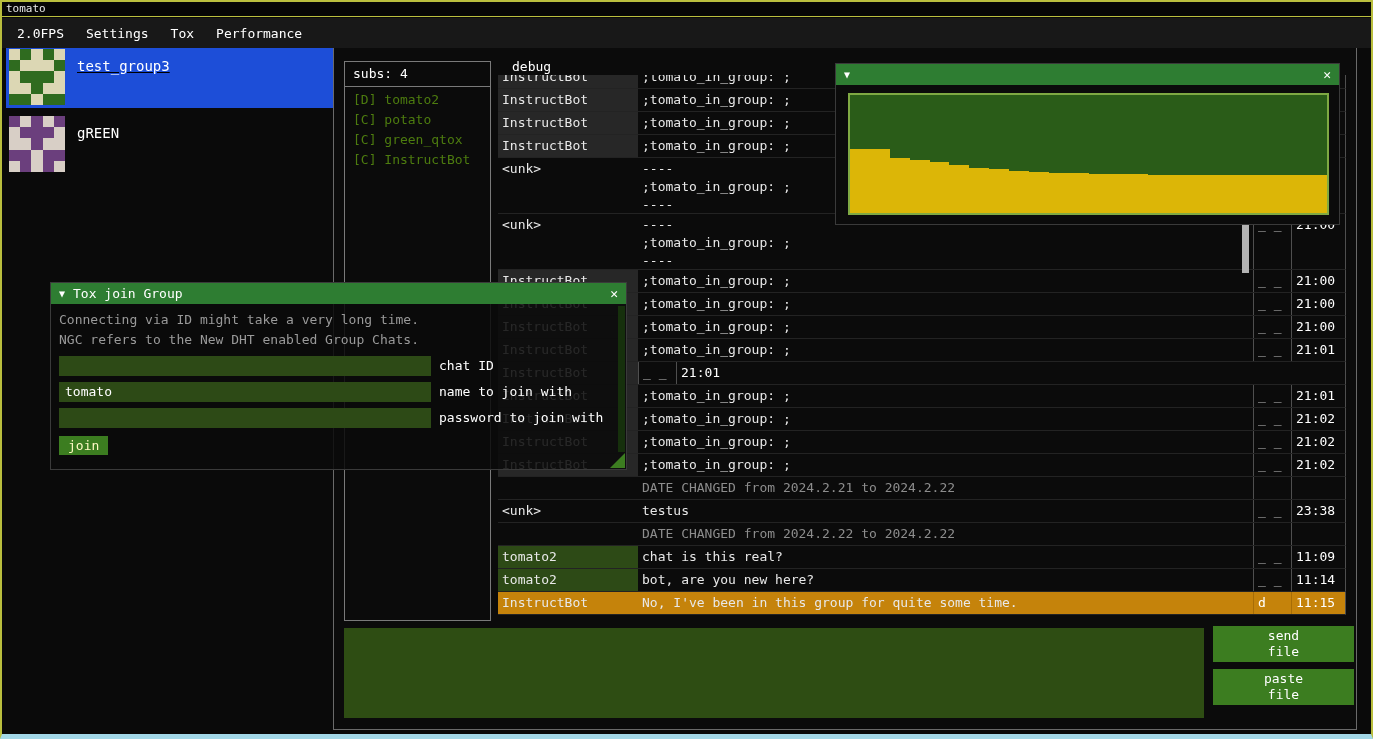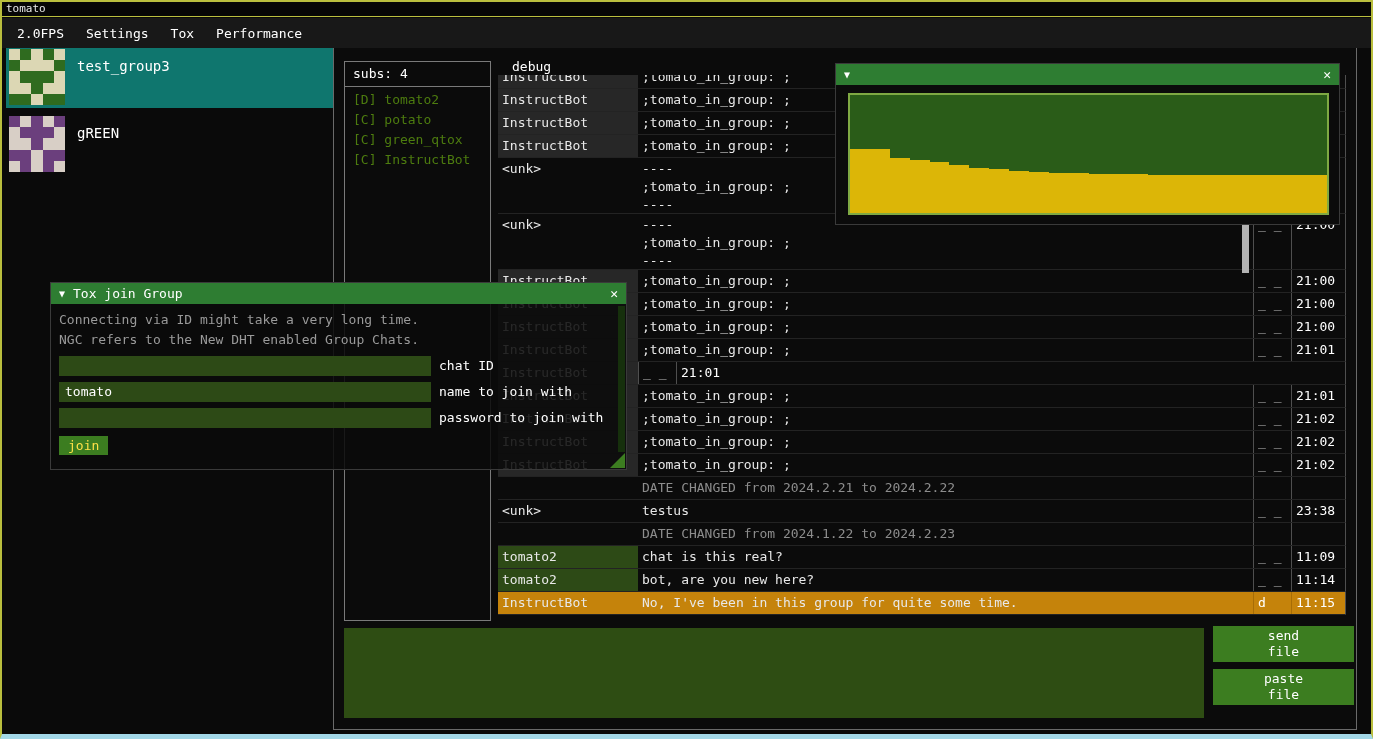--- a/index.html
+++ b/index.html
@@ -11,21 +11,21 @@
   .titlebar { position:absolute; left:2px; top:2px; right:2px; height:15px; background:#060606;
               color:#e8e8e8; font-size:11px; line-height:14px; padding-left:4px;
               border-bottom:1px solid #b9be3e; z-index:5; }
 
   .menubar { position:absolute; left:2px; top:18px; right:2px; height:30px; background:#181818;
              display:flex; align-items:center; color:#fff; font-size:13px; padding-left:4px; z-index:5; }
   .menu-item { padding:2px 11px; }
 
   .sidebar { position:absolute; left:0; top:41px; width:343px; bottom:9px; }
   .group-item { margin:5px 6px 4px 6px; height:62px; display:flex; gap:12px; padding:3px; align-items:flex-start; }
-  .group-item.selected { background:#0f766e; }
+  .group-item.selected { background:#1d4ed8;text-decoration:underline; }
   .avatar { width:56px; height:56px; display:grid; grid-template-columns:repeat(5,1fr); grid-template-rows:repeat(5,1fr); flex:0 0 56px; }
   .group-label { color:#fff; font-size:14px; margin-top:9px; }
 
   .main-panel { position:absolute; left:333px; top:47px; width:1024px; height:683px;
                 border:1px solid #6a6a6a; background:#0b0b0b; }
 
   .tab { position:absolute; left:170px; top:11px; color:#fff; font-size:13px; padding:0 8px; }
 
   .subs-panel { position:absolute; left:10px; top:13px; width:147px; height:560px; border:1px solid #7a7a7a; }
   .subs-header { padding:4px 8px 5px 8px; border-bottom:1px solid #7a7a7a; color:#fff; font-size:13px; }
@@ -60,21 +60,21 @@
   .win-titlebar { height:21px; background:#2e7d32; color:#fff; font-size:13px; display:flex; align-items:center; padding:0 8px; gap:8px; }
   .win-arrow { font-size:10px; }
   .win-close { margin-left:auto; font-size:13px; }
 
   .join-window { left:50px; top:282px; width:577px; height:188px; background:rgba(10,10,10,0.87); z-index:30; }
   .jg-body { padding:6px 8px; position:relative; }
   .jg-info { color:#9a9a9a; font-size:13px; line-height:20px; white-space:nowrap; }
   .jg-field { display:flex; margin-top:6px; }
   .jg-input { width:372px; height:20px; background:#2d4a16; color:#fff; font-size:13px; line-height:18px; padding:1px 6px; }
   .jg-label { margin-left:8px; color:#fff; font-size:13px; line-height:20px; white-space:nowrap; }
-  .jg-join-btn { display:inline-block; margin-top:8px; background:#3c7d20; color:#fde047; font-size:13px; padding:2px 9px; }
+  .jg-join-btn { display:inline-block; margin-top:8px; background:#3c7d20; color:#fef9c3; font-size:13px; padding:2px 9px; }
   .jg-scroll-strip { position:absolute; right:1px; top:23px; bottom:17px; width:7px; background:#16300c; }
   .jg-resize-grip { position:absolute; right:1px; bottom:1px; width:0; height:0;
                     border-left:15px solid transparent; border-bottom:15px solid #3c7d20; }
 
   .hist-window { left:835px; top:63px; width:505px; height:162px; background:#0b0b0b; z-index:25; }
   .hist-chart { position:absolute; left:12px; top:29px; width:481px; height:122px;
                 border:2px solid #7fa943; display:flex; align-items:flex-end; }
   .bar { flex:1; }
 </style>
 </head>
@@ -272,21 +272,21 @@
           <div class="cell time-cell"></div>
         </div>
         <div class="chat-row">
           <div class="cell name-cell unk">&lt;unk&gt;</div>
           <div class="cell msg-cell">testus</div>
           <div class="cell marks-cell">_ _</div>
           <div class="cell time-cell">23:38</div>
         </div>
         <div class="chat-row system">
           <div class="cell name-cell "></div>
-          <div class="cell msg-cell">DATE CHANGED from 2024.1.22 to 2024.2.23</div>
+          <div class="cell msg-cell">DATE CHANGED from 2024.2.22 to 2024.2.22</div>
           <div class="cell marks-cell"></div>
           <div class="cell time-cell"></div>
         </div>
         <div class="chat-row">
           <div class="cell name-cell user">tomato2</div>
           <div class="cell msg-cell">chat is this real?</div>
           <div class="cell marks-cell">_ _</div>
           <div class="cell time-cell">11:09</div>
         </div>
         <div class="chat-row">

